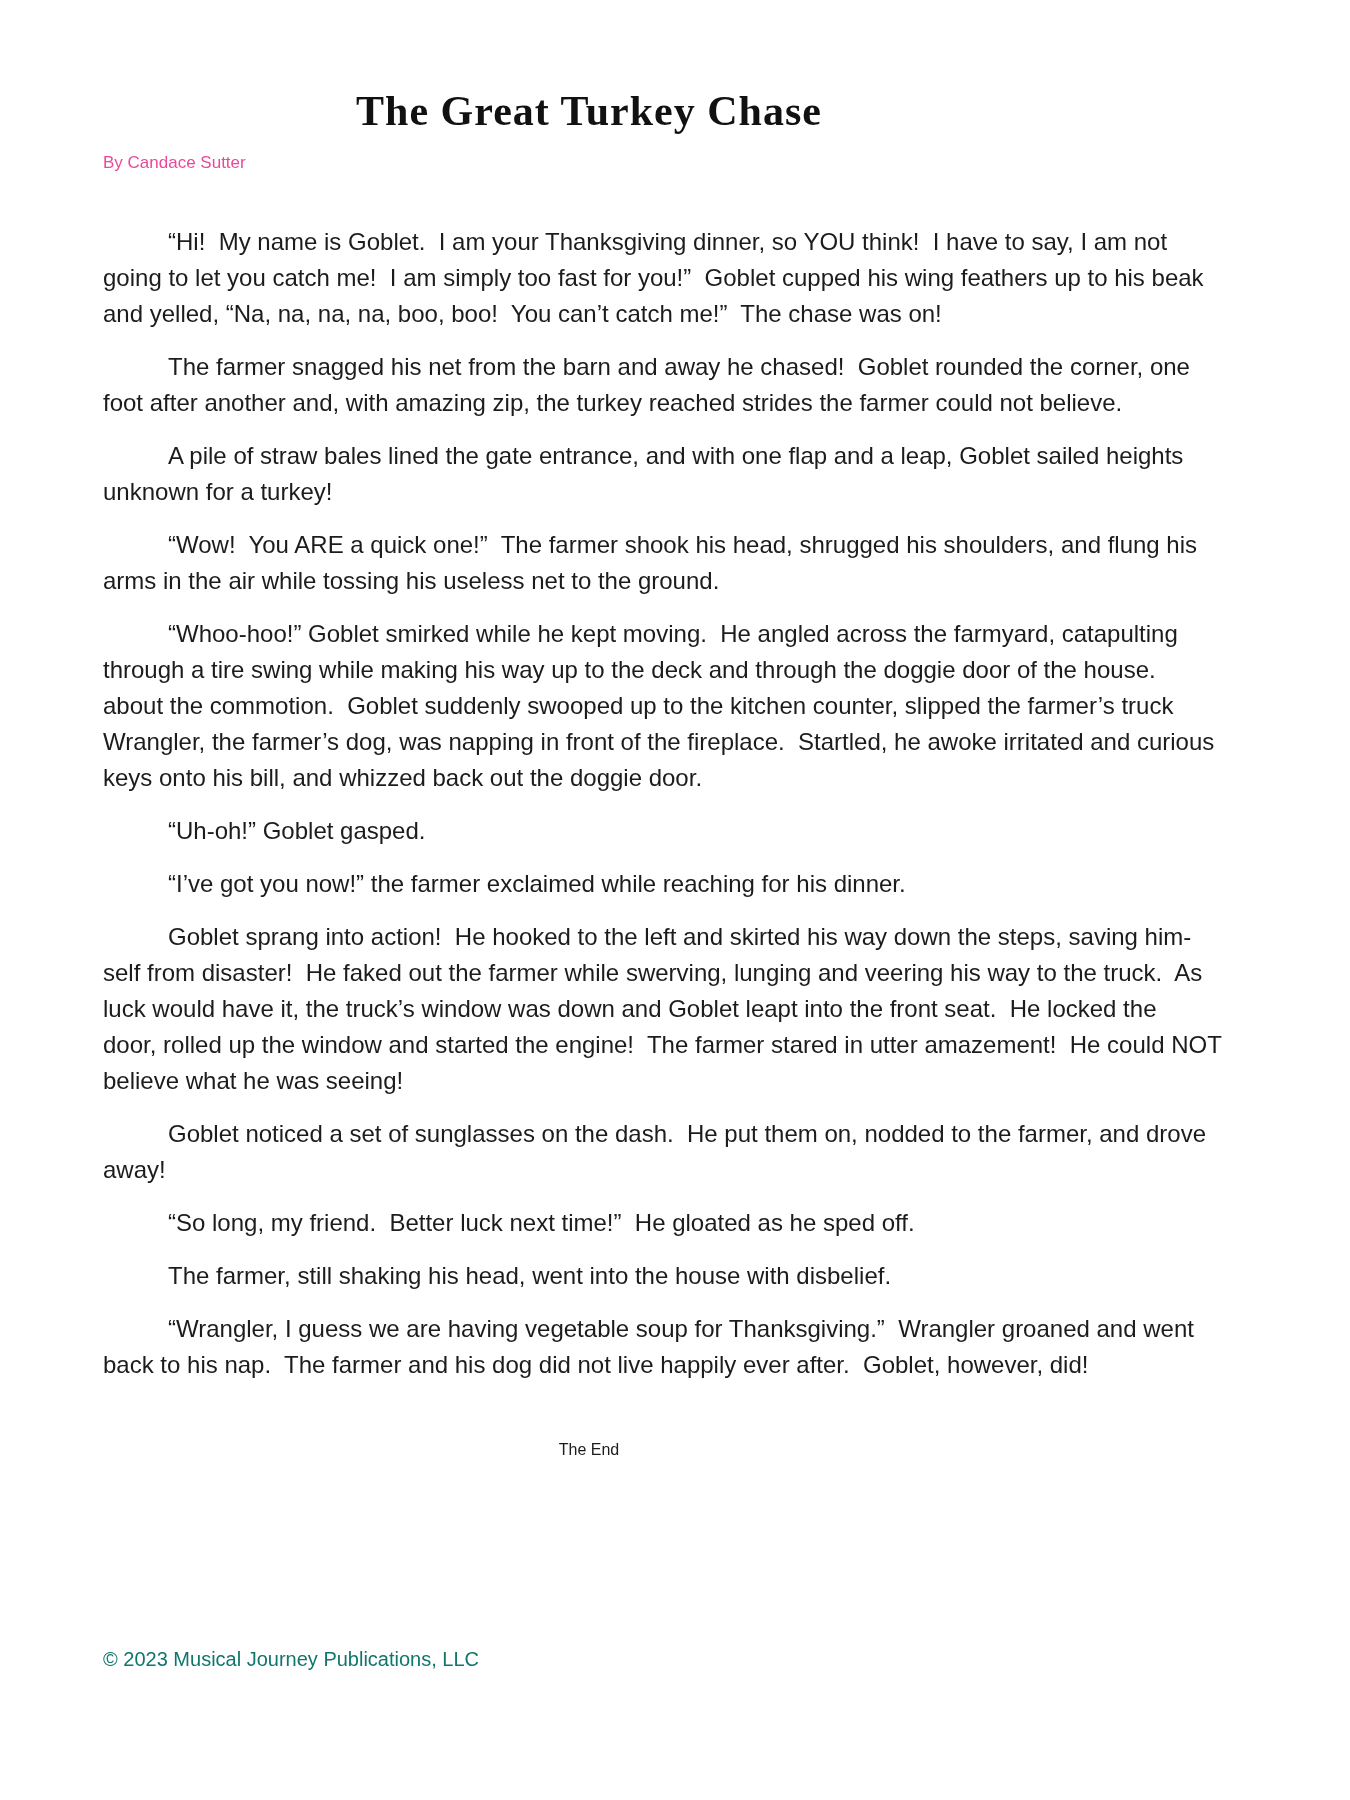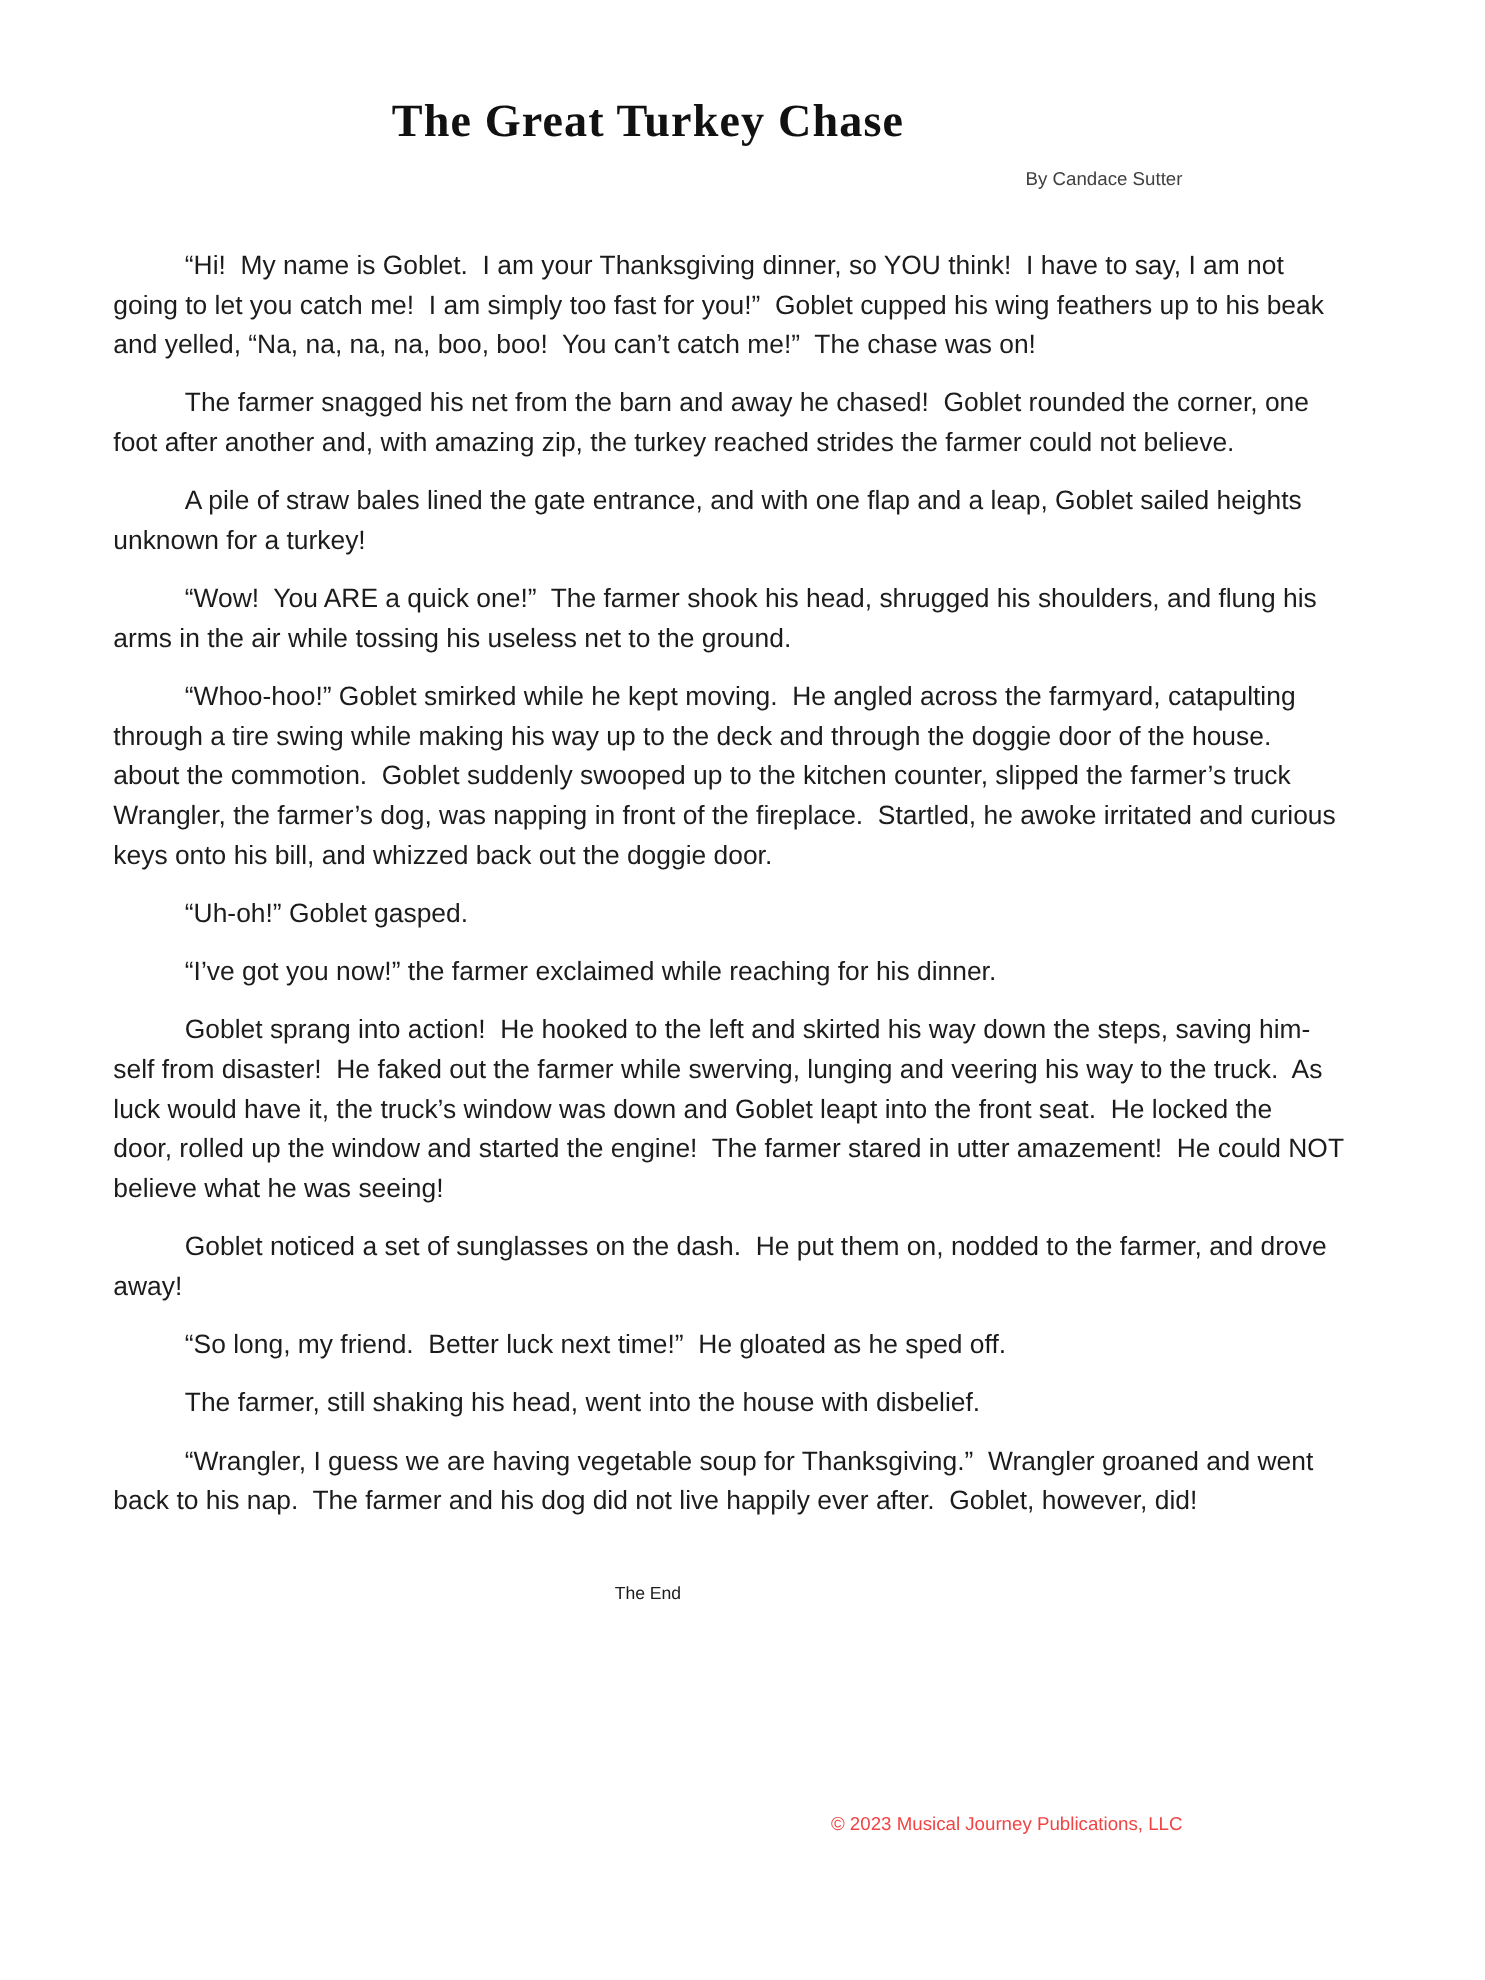--- a/index.html
+++ b/index.html
@@ -26,24 +26,24 @@
     text-align: center;
     font-family: cursive;
     font-size: 42px;
     font-weight: 600;
     line-height: 54px;
     color: #111111;
     letter-spacing: 1px;
   }
   .byline {
     margin-top: 14px;
-    text-align: right;
+    text-align: left;
     font-size: 17px;
     line-height: 22px;
-    color: #404040;
+    color: #ec4899;
   }
   .story {
     margin-top: 50px;
     font-size: 24px;
     line-height: 36px;
   }
   .paragraph {
     margin: 0 0 17px 0;
   }
   .text-line {
@@ -56,24 +56,24 @@
     margin-top: 49px;
     text-align: center;
     font-size: 16px;
     line-height: 36px;
   }
   .footer {
     position: absolute;
     left: 103px;
     width: 972px;
     top: 1648px;
-    text-align: right;
-    font-size: 17px;
+    text-align: left;
+    font-size: 20px;
     line-height: 22px;
-    color: #ef4444;
+    color: #0f766e;
   }
 </style>
 </head>
 <body>
 
 <div class="page">
   <div class="content">
     <h1 class="doc-title">The Great Turkey Chase</h1>
     <div class="byline">By Candace Sutter</div>
 

